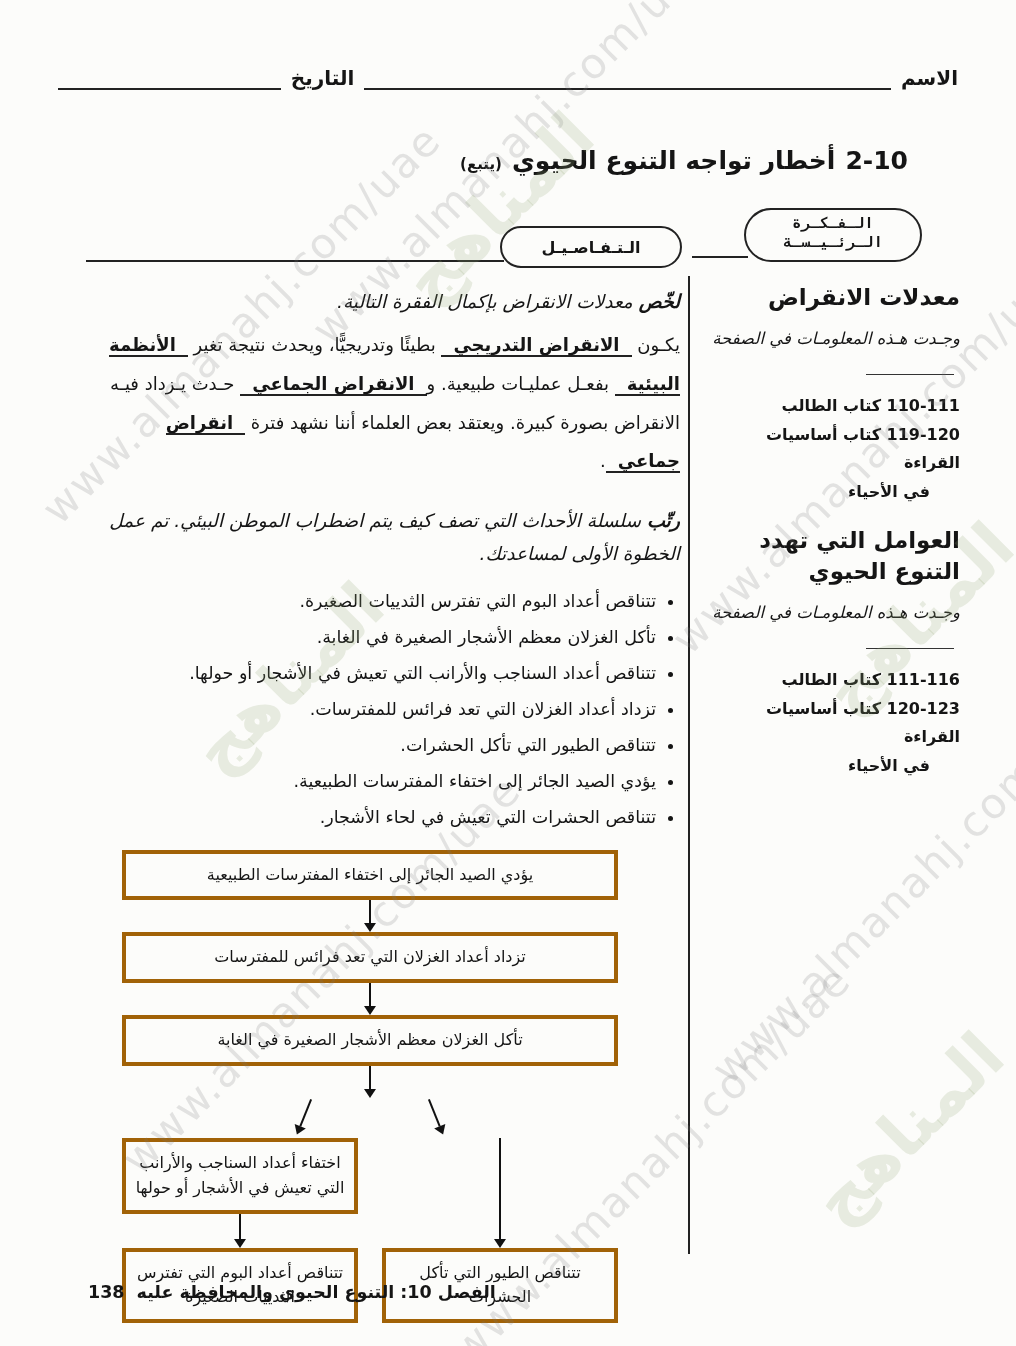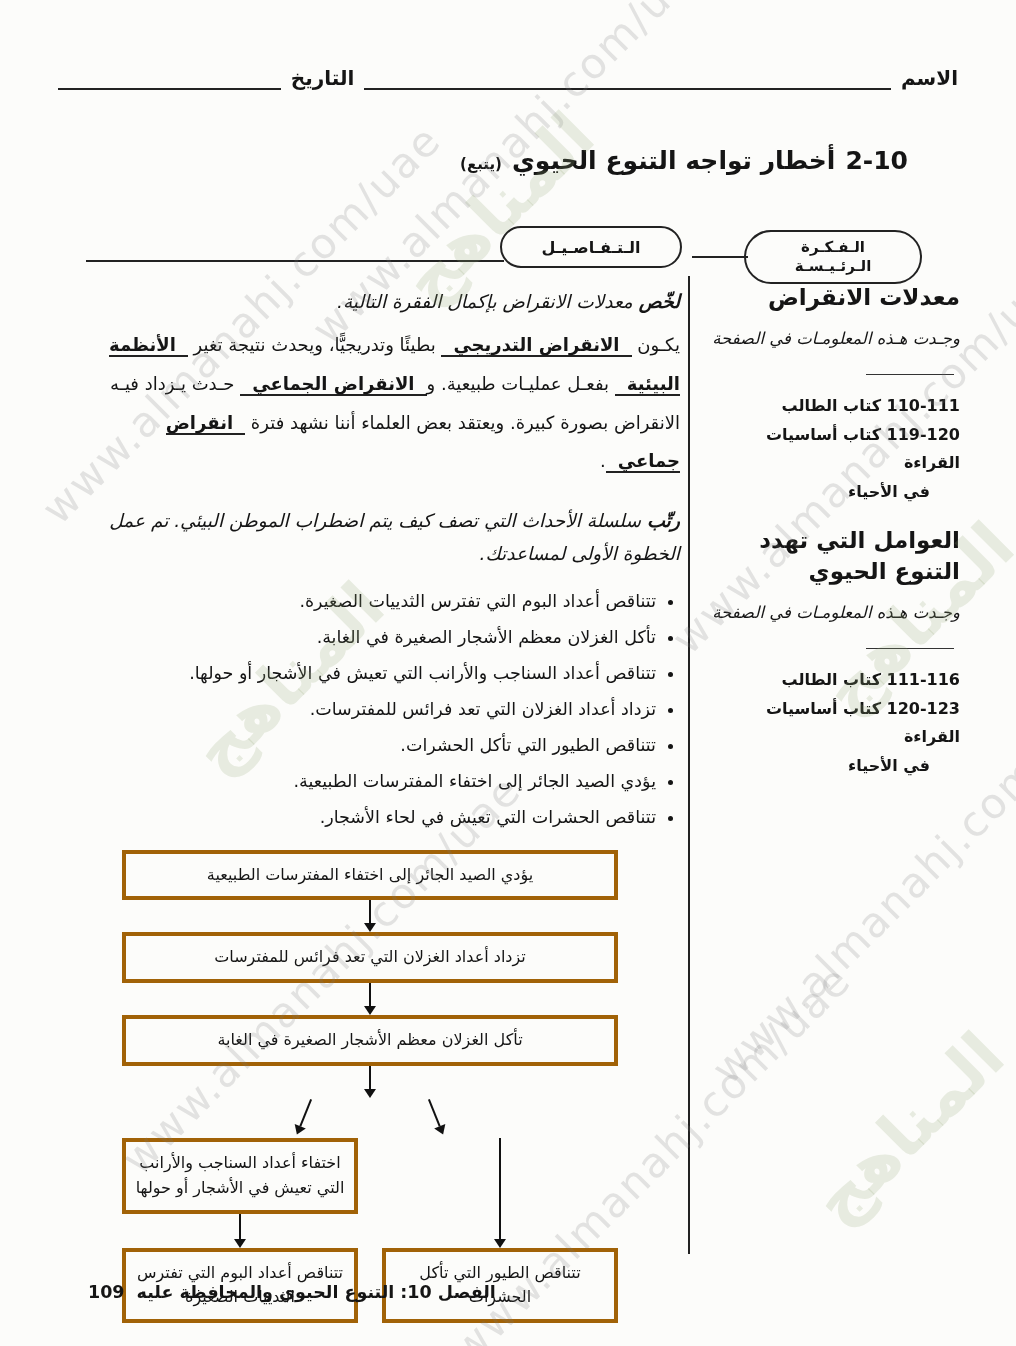--- a/index.html
+++ b/index.html
@@ -23,21 +23,21 @@
   .hline.short{flex:1.1;}
   
   .title{position:absolute;top:146px;right:108px;display:flex;align-items:baseline;gap:10px;font-weight:bold;}
   .title .tnum{font-size:25px;}
   .title .ttext{font-size:25px;}
   .title .tsuffix{font-size:15px;}
   .ltr{direction:ltr;unicode-bidi:isolate;}
   
   .oval{position:absolute;border:2px solid #222;border-radius:30px;display:flex;flex-direction:column;
         align-items:center;justify-content:center;font-weight:bold;background:transparent;}
-  .oval.main-idea{top:230px;right:94px;width:174px;height:50px;font-size:15px;line-height:1.25;}
+  .oval.main-idea{top:208px;right:94px;width:174px;height:50px;font-size:15px;line-height:1.25;font-family:Liberation Mono, monospace;}
   .oval.details{top:226px;right:334px;width:178px;height:38px;font-size:16px;}
   .oval-line{position:absolute;border-top:2px solid #222;height:0;}
   .oval-line.right-line{top:256px;right:268px;width:56px;}
   .oval-line.details-line{top:260px;left:86px;width:418px;}
   
   .divider{position:absolute;left:688px;top:276px;width:2px;height:978px;background:#222;}
   
   .sidebar{position:absolute;top:282px;left:710px;width:250px;text-align:right;}
   .sb-h{font-size:23px;font-weight:bold;margin:0 0 10px;line-height:1.35;}
   .sb-intro{font-size:16.5px;line-height:1.9;margin:0 0 6px;font-style:italic;}
@@ -205,21 +205,21 @@
               <div class="ahead"></div>
             </div>
           <div class="fbox">تتناقص أعداد البوم التي تفترس الثدييات الصغيرة</div>
         </div>
       </div>
     </div>
   </main>
 
   <footer class="footer">
     <span>الفصل 10: التنوع الحيوي والمحافظة عليه</span>
-    <span class="ltr">109</span>
+    <span class="ltr">138</span>
   </footer>
 
 </div>
 
 <div class="layer-wm">
   <div class="wm" style="left:-30px;top:300px;">www.almanahj.com/uae</div>
   <div class="wm" style="left:240px;top:120px;">www.almanahj.com/uae</div>
   <div class="wm" style="left:600px;top:430px;">www.almanahj.com/uae</div>
   <div class="wm" style="left:50px;top:950px;">www.almanahj.com/uae</div>
   <div class="wm" style="left:380px;top:1140px;">www.almanahj.com/uae</div>

